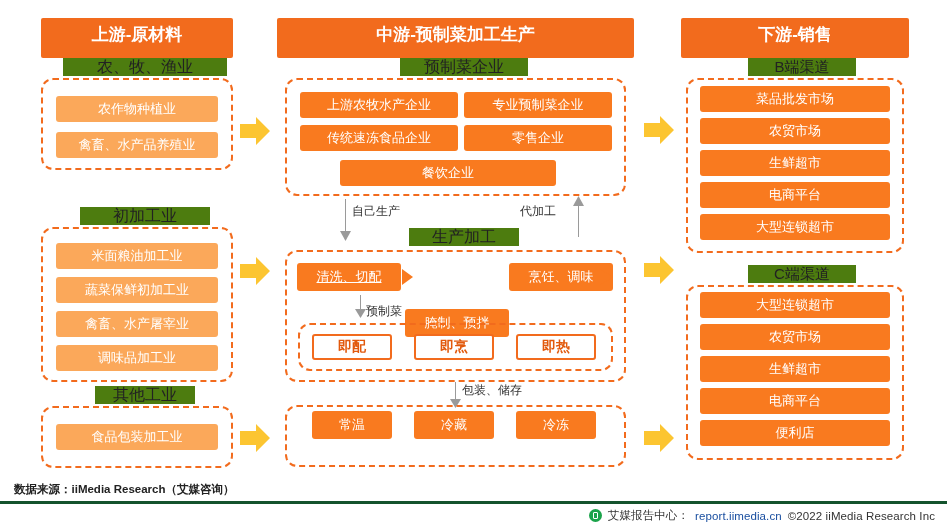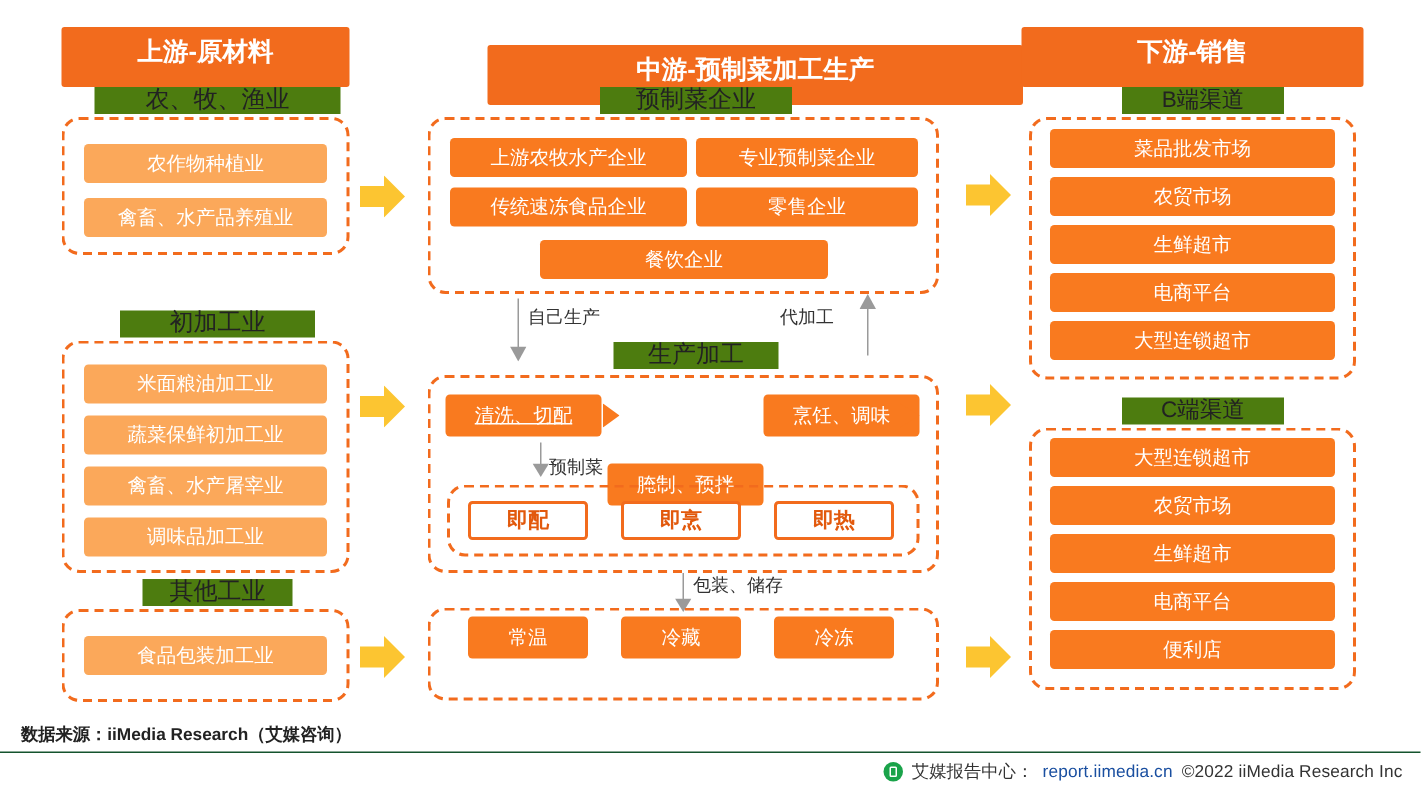--- a/index.html
+++ b/index.html
@@ -102,21 +102,21 @@
     font-size: 11.5px;
     font-weight: bold;
     color: #222;
   }
   .footerbar {
     position: absolute;
     left: 0;
     bottom: 0;
     width: 947px;
     height: 26px;
-    border-top: 1px solid #14532d;
+    border-top: 3px solid #14532d;
     display: flex;
     align-items: center;
     justify-content: flex-end;
     padding-right: 12px;
     box-sizing: border-box;
     font-size: 11.5px;
     color: #333;
     gap: 6px;
   }
   .footer-logo {
@@ -138,21 +138,21 @@
   }
   .footer-text { letter-spacing: 0.1px; }
   .footer-text.blue { color: #1a4fa0; }
 </style>
 </head>
 <body>
 
 <div class="canvas">
 
   <div class="hdr" style="left:41px; top:18px; width:192px;">上游-原材料</div>
-  <div class="hdr" style="left:277px; top:30px; width:357px;margin-left:48px;">中游-预制菜加工生产</div>
+  <div class="hdr" style="left:277px; top:18px; width:357px;">中游-预制菜加工生产</div>
   <div class="hdr" style="left:681px; top:18px; width:228px;">下游-销售</div>
 
   <div class="dashgroup" style="left:41px; top:78px; width:192px; height:92px;"></div>
   <div class="grouplabel" style="left:63px; top:58px; width:148px; font-size:16px;">农、牧、渔业</div>
   <div class="cell light" style="left:56px; top:96px; width:162px; height:26px;">农作物种植业</div>
   <div class="cell light" style="left:56px; top:132px; width:162px; height:26px;">禽畜、水产品养殖业</div>
 
   <div class="dashgroup" style="left:41px; top:227px; width:192px; height:155px;"></div>
   <div class="grouplabel" style="left:80px; top:207px; width:114px; font-size:16px;">初加工业</div>
   <div class="cell light" style="left:56px; top:243px; width:162px; height:26px;">米面粮油加工业</div>
@@ -179,21 +179,21 @@
         <polygon points="0,7 16,7 16,0 30,14 16,28 16,21 0,21" fill="#FCC531"></polygon>
       </svg>
   </div>
 
   <div class="dashgroup" style="left:285px; top:78px; width:341px; height:118px;"></div>
   <div class="grouplabel" style="left:400px; top:58px; width:112px; font-size:16px;">预制菜企业</div>
   <div class="cell" style="left:300px; top:92px; width:158px; height:26px;">上游农牧水产企业</div>
   <div class="cell" style="left:464px; top:92px; width:148px; height:26px;">专业预制菜企业</div>
   <div class="cell" style="left:300px; top:125px; width:158px; height:26px;">传统速冻食品企业</div>
   <div class="cell" style="left:464px; top:125px; width:148px; height:26px;">零售企业</div>
-  <div class="cell" style="left:360px; top:160px; width:192px; height:26px;font-family:Liberation Serif, serif;">餐饮企业</div>
+  <div class="cell" style="left:340px; top:160px; width:216px; height:26px;font-family:Liberation Serif, serif;">餐饮企业</div>
 
   <div class="vline" style="left:345px; top:199px; height:38px;"></div>
   <svg style="position:absolute; left:340px; top:231px;" width="11" height="10">
     <polygon points="5.5,10 0,0 11,0" fill="#9a9a9a"></polygon>
   </svg>
   <div class="smalltext" style="left:352px; top:203px;">自己生产</div>
 
   <div class="vline" style="left:578px; top:199px; height:38px;"></div>
   <svg style="position:absolute; left:573px; top:196px;" width="11" height="10">
     <polygon points="5.5,0 0,10 11,10" fill="#9a9a9a"></polygon>

